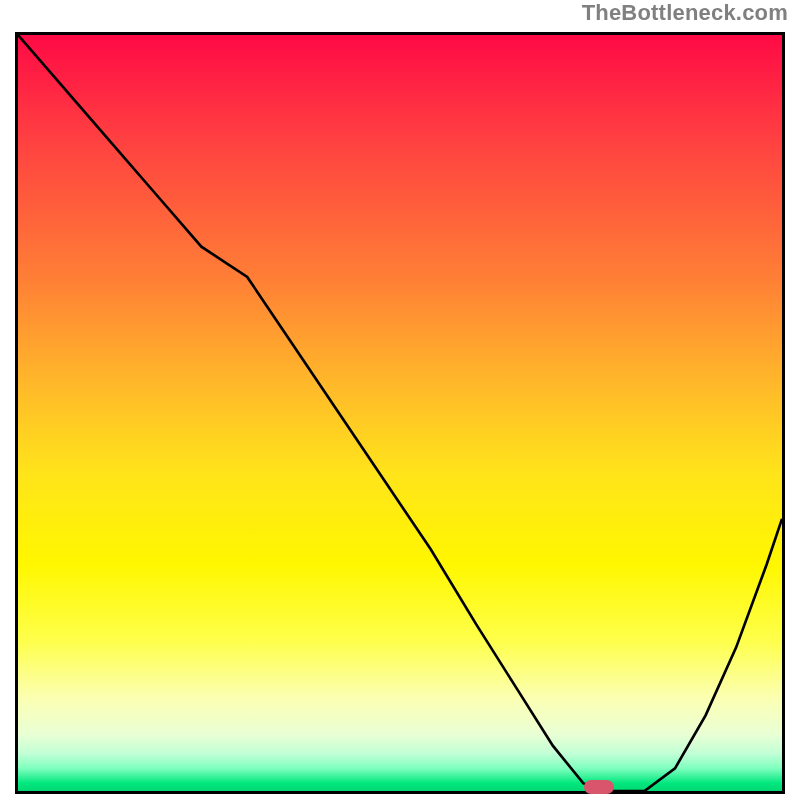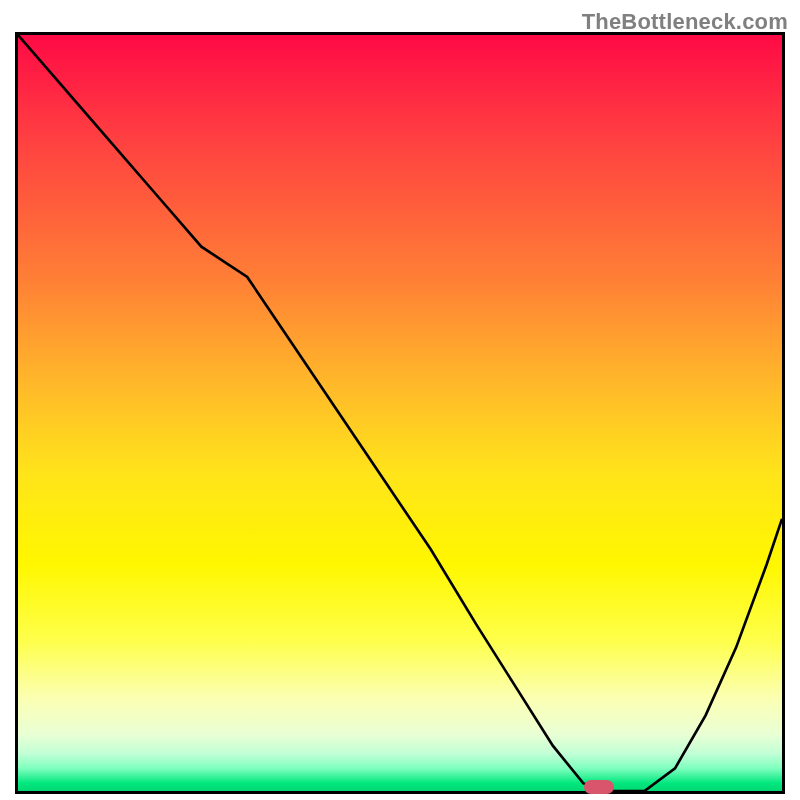--- a/index.html
+++ b/index.html
@@ -10,21 +10,21 @@
     background: #ffffff;
     font-family: Arial, Helvetica, sans-serif;
   }
   .container {
     position: relative;
     width: 800px;
     height: 800px;
   }
   .watermark {
     position: absolute;
-    top: 9px;
+    top: 0;
     right: 12px;
     font-size: 22px;
     font-weight: bold;
     color: #808080;
     letter-spacing: 0.2px;
   }
   .plot-frame {
     position: absolute;
     left: 15px;
     top: 32px;

